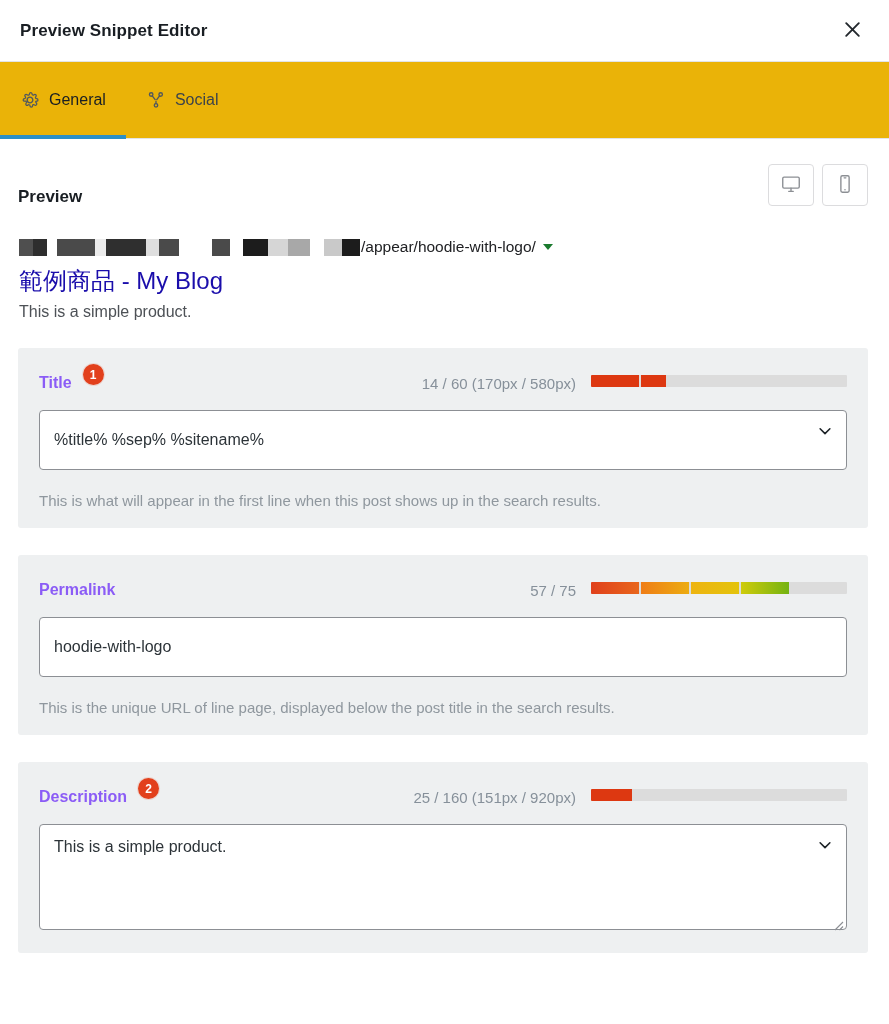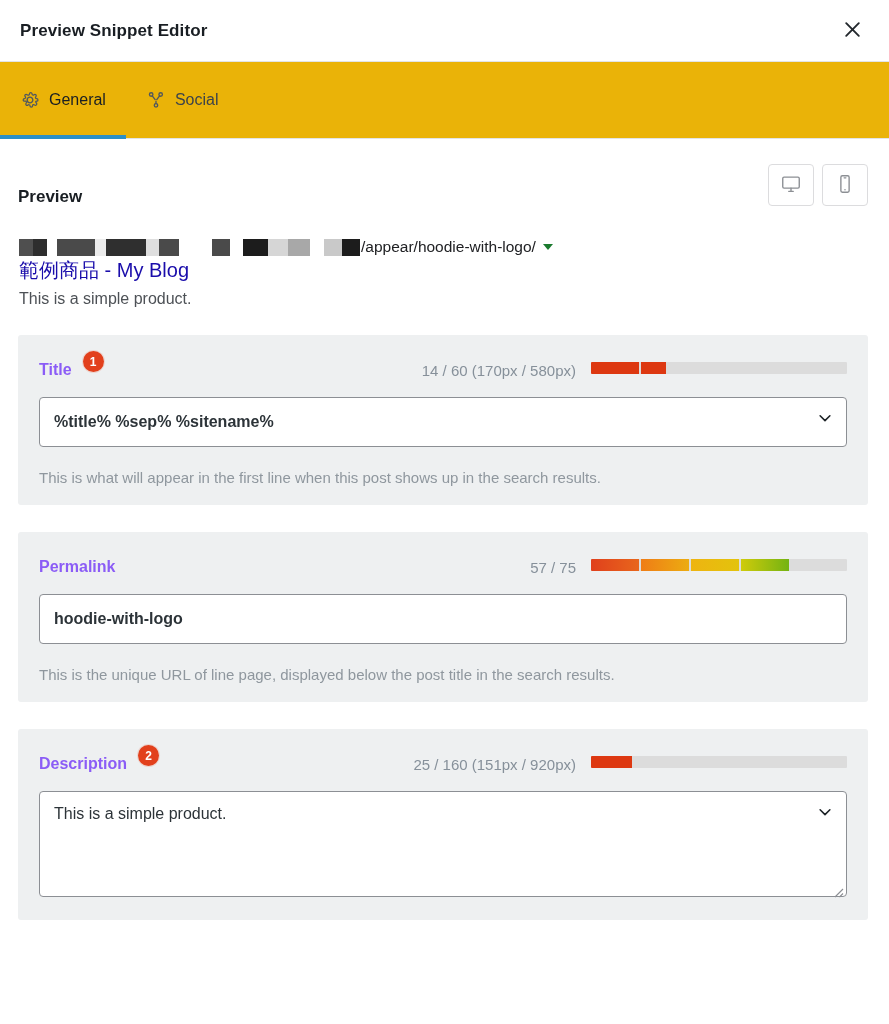--- a/index.html
+++ b/index.html
@@ -135,21 +135,22 @@
   }
   .url-caret {
     width: 0; height: 0;
     margin-left: 7px;
     border-left: 5px solid transparent;
     border-right: 5px solid transparent;
     border-top: 6px solid #1a7a2e;
     cursor: pointer;
   }
   .snippet-title {
-    font-size: 20px;
+    margin-top: 8px;
+    font-size: 24px;
     line-height: 1.3;
     color: #1a0dab;
     cursor: pointer;
   }
   .snippet-desc {
     margin-top: 7px;
     font-size: 16px;
     color: #4d5156;
   }
 
@@ -207,29 +208,28 @@
     display: flex;
     overflow: hidden;
   }
   .meter .seg { height: 100%; }
   .meter .seg + .seg { margin-left: 2px; }
 
   
   .input-row { position: relative; margin-top: 14px; }
   .text-input {
     width: 100%;
-    height: 50px;
+    height: 60px;
     background: #fff;
     border: 1px solid #8c8f94;
     border-radius: 4px;
     font-size: 16px;
     color: #2c3338;
     padding: 0 40px 0 14px;
     font-family: "Liberation Sans", sans-serif;
-    font-weight: bold;
   }
   .textarea {
     width: 100%;
     height: 106px;
     background: #fff;
     border: 1px solid #8c8f94;
     border-radius: 4px;
     font-size: 16px;
     color: #2c3338;
     padding: 11px 40px 0 14px;

